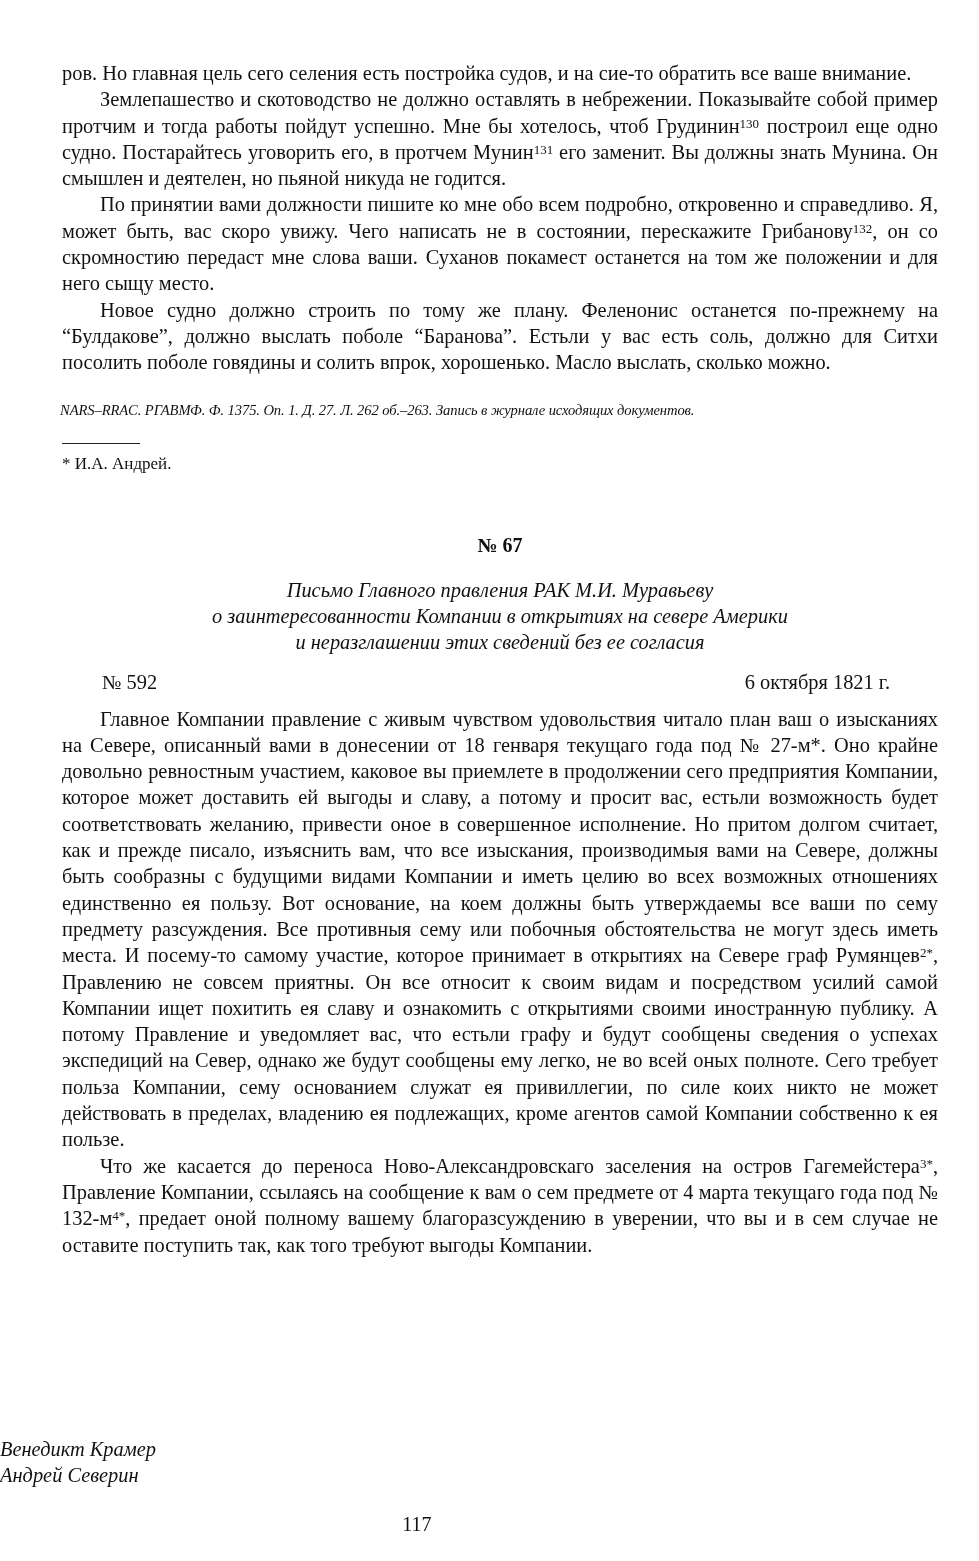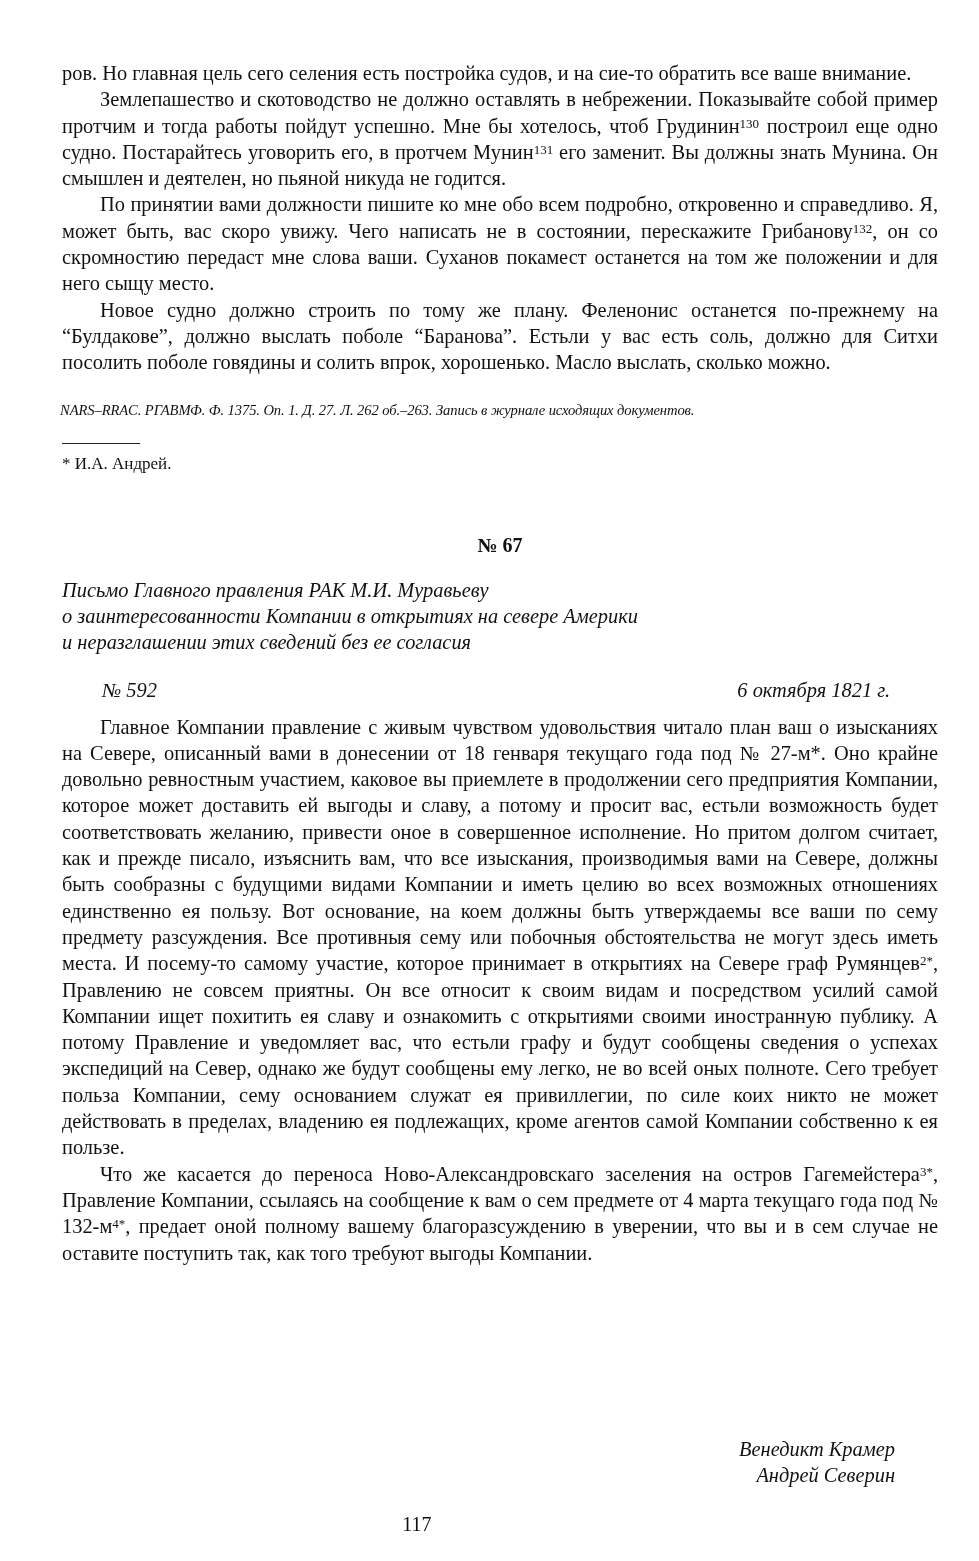--- a/index.html
+++ b/index.html
@@ -5,24 +5,24 @@
   html, body { margin:0; padding:0; background:#ffffff; }
   body { width:979px; height:1561px; position:relative; overflow:hidden; color:#111; font-family:"Liberation Serif", "DejaVu Serif", serif; }
   .page { position:absolute; left:62px; top:60px; width:876px; }
   .p { font-size:20.4px; line-height:26.3px; text-align:justify; margin:0; }
   .indent { text-indent:38px; }
   .sig-right { text-align:right; font-style:italic; font-size:20.4px; margin:14px 48px 0 0; }
   .archival { font-style:italic; font-size:14.6px; margin:26px 0 0 -2px; letter-spacing:-0.1px; }
   .fn-rule { width:78px; border-top:1.5px solid #222; margin:24px 0 0 0; }
   .footnote { font-size:17px; margin:10px 0 0 0; }
   .doc-num { text-align:center; font-weight:bold; font-size:20px; margin:60px 0 0 0; }
-  .doc-title { font-style:italic; font-size:20.4px; line-height:26px; margin:20px 0 0 0; }
-  .meta-row { display:flex; justify-content:space-between; font-style:italic; font-size:20.4px; margin:24px 48px 0 40px; }
+  .doc-title { text-align:center; font-style:italic; font-size:20.4px; line-height:26px; margin:20px 0 0 0; }
+  .meta-row { display:flex; justify-content:space-between; font-size:20.4px; margin:16px 48px 0 40px; }
   sup { font-size:13px; vertical-align:top; position:relative; top:-2px; }
-  .signers { position:absolute; left:0; top:1436px; width:895px; text-align:right; font-style:italic; font-size:20.4px; line-height:26px; }
+  .signers { position:absolute; left:0; top:1436px; width:895px; text-align:left; font-style:italic; font-size:20.4px; line-height:26px; }
   .signers div { margin:0; }
   .page-number { position:absolute; left:0; width:834px; top:1513px; text-align:center; font-size:20px; }
 </style>
 </head>
 <body>
 
 <div class="page">
   <p class="p">ров. Но главная цель сего селения есть постройка судов, и на сие-то обратить все ваше внимание.</p>
   <p class="p indent"><span>Землепашество и скотоводство не должно оставлять в небрежении. Показывайте собой пример протчим и тогда работы пойдут успешно. Мне бы хотелось, чтоб Грудинин</span><sup>130</sup><span> построил еще одно судно. Постарайтесь уговорить его, в протчем Мунин</span><sup>131</sup><span> его заменит. Вы должны знать Мунина. Он смышлен и деятелен, но пьяной никуда не годится.</span></p>
   <p class="p indent"><span>По принятии вами должности пишите ко мне обо всем подробно, откровенно и справедливо. Я, может быть, вас скоро увижу. Чего написать не в состоянии, перескажите Грибанову</span><sup>132</sup><span>, он со скромностию передаст мне слова ваши. Суханов покамест останется на том же положении и для него сыщу место.</span></p>

